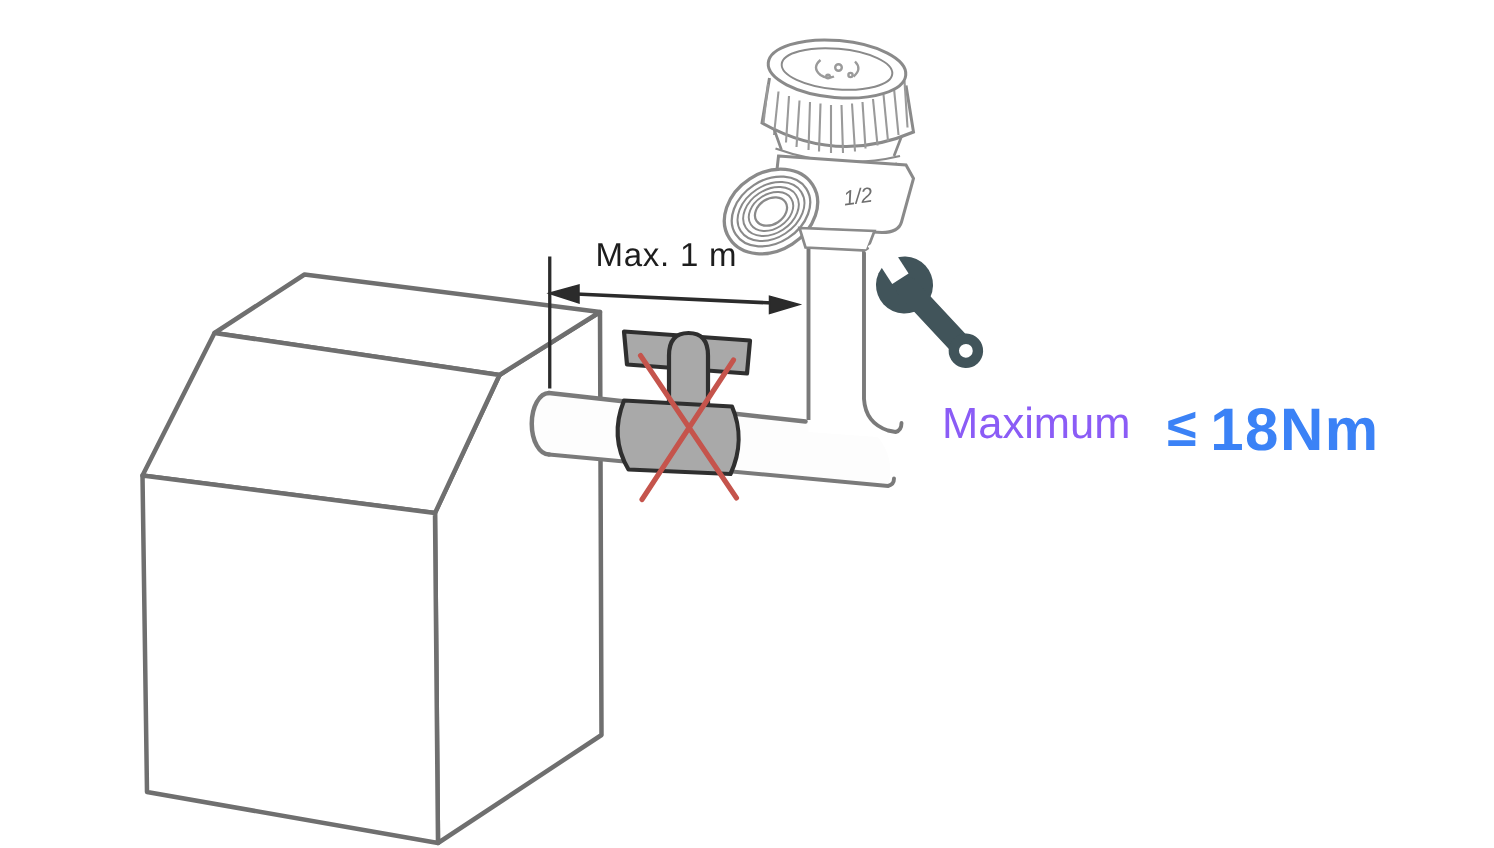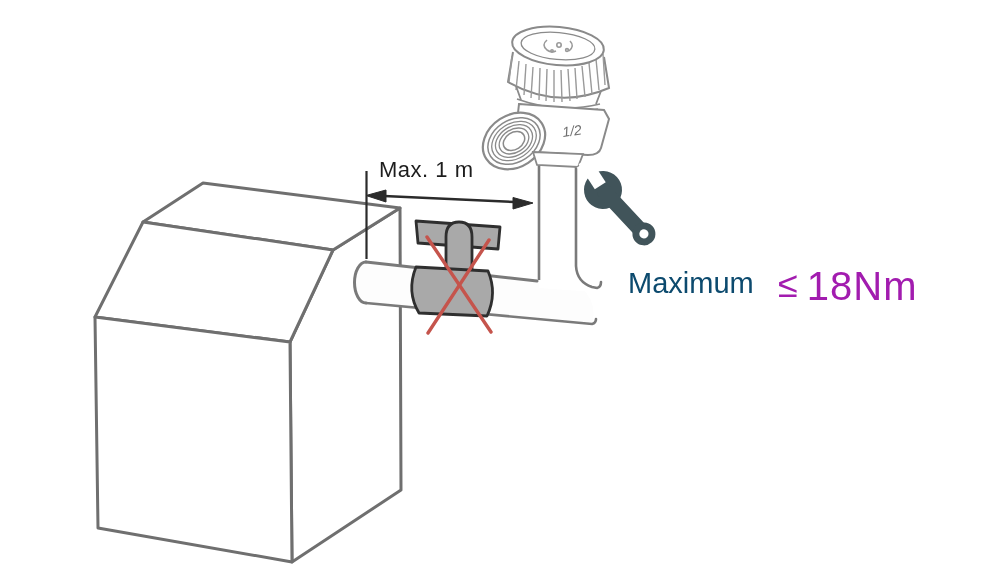--- a/index.html
+++ b/index.html
@@ -6,30 +6,30 @@
   #stage{
     position:relative;
     width:996px;height:565px;
     background:#ffffff;
     overflow:hidden;
     font-family:"Liberation Sans", sans-serif;
   }
   #stage svg{position:absolute;left:0;top:0;}
   .label{position:absolute;white-space:nowrap;}
   .dim-label{
-    left:379px;top:157px;
+    left:397px;top:157px;
     font-size:22px;font-weight:500;color:#1d1d1d;letter-spacing:0.5px;
   }
   .torque-label{
     left:628px;top:266px;
-    font-size:29px;color:#0c4a6e;line-height:35px;font-weight:400;
+    font-size:29px;color:#8b5cf6;line-height:35px;font-weight:400;
   }
   .torque-value{
     left:778px;top:264px;
-    font-size:40px;color:#a21caf;font-weight:400;letter-spacing:1px;
+    font-size:40px;color:#3b82f6;font-weight:700;letter-spacing:1px;
   }
   .torque-value .leq{font-size:36px;vertical-align:3px;margin-right:8px;}
 </style>
 </head>
 <body>
 
 <div id="stage">
 
   <svg width="996" height="565" viewBox="0 0 996 565">
 

